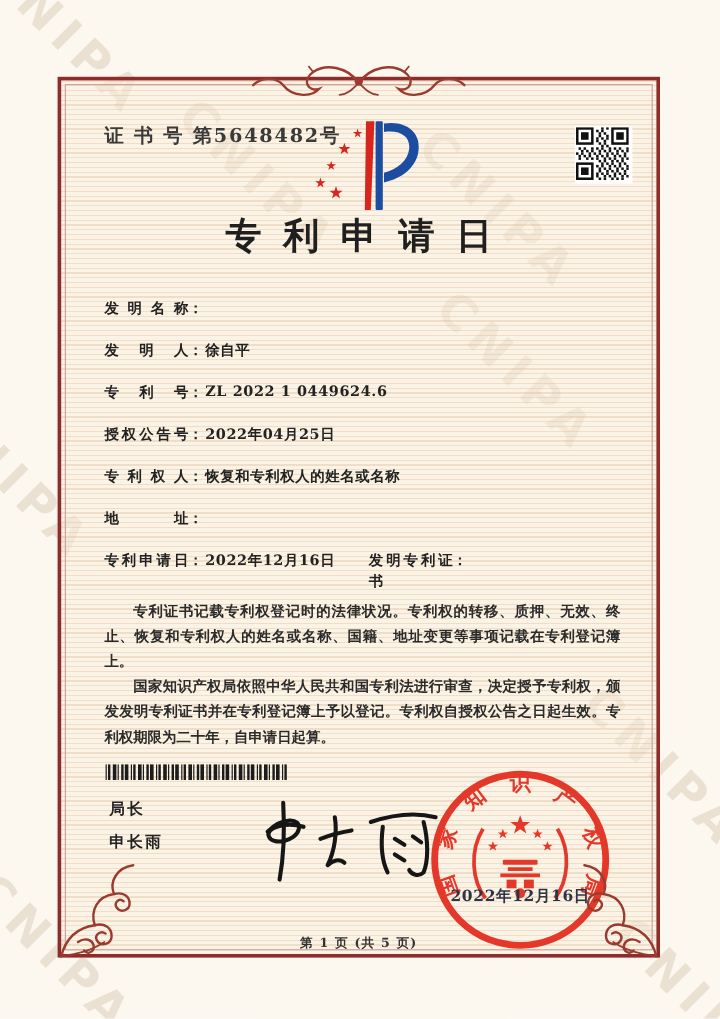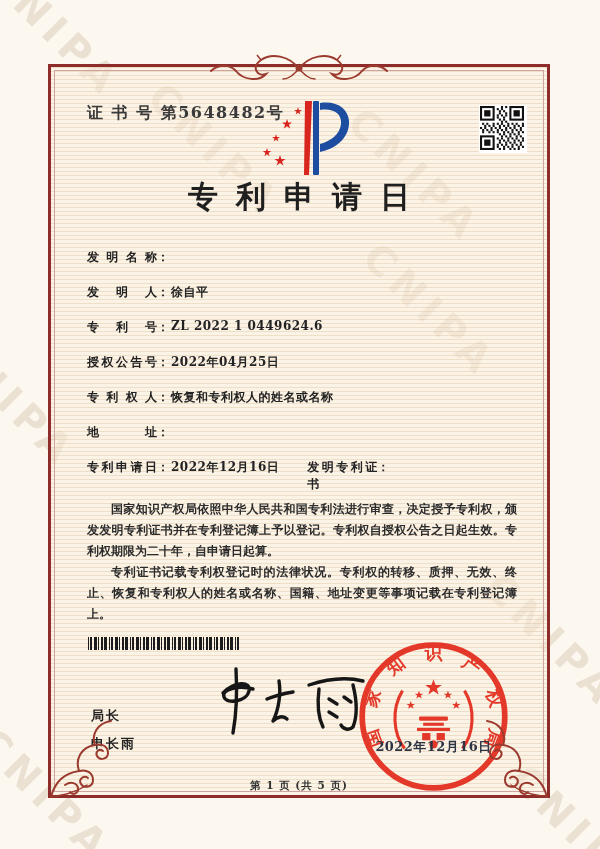--- a/index.html
+++ b/index.html
@@ -58,21 +58,21 @@
   .fpair2{display:flex;margin-left:28px;font-weight:700;}
   .paras{
     position:absolute;left:36px;right:30px;top:432px;
     font-size:12px;line-height:21px;color:#2b2b2b;font-weight:600;
     text-align:justify;
   }
   .paras p{margin:0;text-indent:2em;}
   .barcode{position:absolute;left:37px;top:570px;height:13px;display:flex;align-items:stretch;}
   .barcode .bar{background:#1c1c1c;}
   .barcode .gap{background:transparent;}
-  .signer{position:absolute;left:40px;top:640px;font-size:13px;font-weight:700;color:#222;}
+  .signer{position:absolute;left:40px;top:598px;font-size:13px;font-weight:700;color:#222;}
   .signer div{margin-bottom:10px;letter-spacing:2px;}
   .signature{position:absolute;left:150px;top:592px;}
   .seal{position:absolute;left:305px;top:572px;opacity:0.95;}
   .page-num{
     position:absolute;left:0;right:0;top:712px;text-align:center;
     font-size:10.5px;color:#333;letter-spacing:1px;font-weight:600;
   }
   .footer-note{
     position:absolute;left:0;right:0;top:810px;text-align:center;z-index:2;
     font-size:11.5px;color:#2e2e2e;letter-spacing:2px;font-weight:600;
@@ -298,22 +298,22 @@
           <span class="fcolon">：</span>
         <span class="fvalue">2022年12月16日</span>
         <span class="fpair2">
           <span class="flabel">发明专利证书</span>
             <span class="fcolon">：</span>
         </span>
       </div>
     </div>
 
     <div class="paras">
+      <p>专利证书记载专利权登记时的法律状况。专利权的转移、质押、无效、终止、恢复和专利权人的姓名或名称、国籍、地址变更等事项记载在专利登记簿上。</p>
       <p>国家知识产权局依照中华人民共和国专利法进行审查，决定授予专利权，颁发发明专利证书并在专利登记簿上予以登记。专利权自授权公告之日起生效。专利权期限为二十年，自申请日起算。</p>
-      <p>专利证书记载专利权登记时的法律状况。专利权的转移、质押、无效、终止、恢复和专利权人的姓名或名称、国籍、地址变更等事项记载在专利登记簿上。</p>
     </div>
 
     <div class="barcode" id="barcode">
         <span class="bar" style="width: 1px;"></span>
         <span class="gap" style="width: 1px;"></span>
         <span class="bar" style="width: 2px;"></span>
         <span class="gap" style="width: 2px;"></span>
         <span class="bar" style="width: 3px;"></span>
         <span class="gap" style="width: 1px;"></span>
         <span class="bar" style="width: 1px;"></span>

